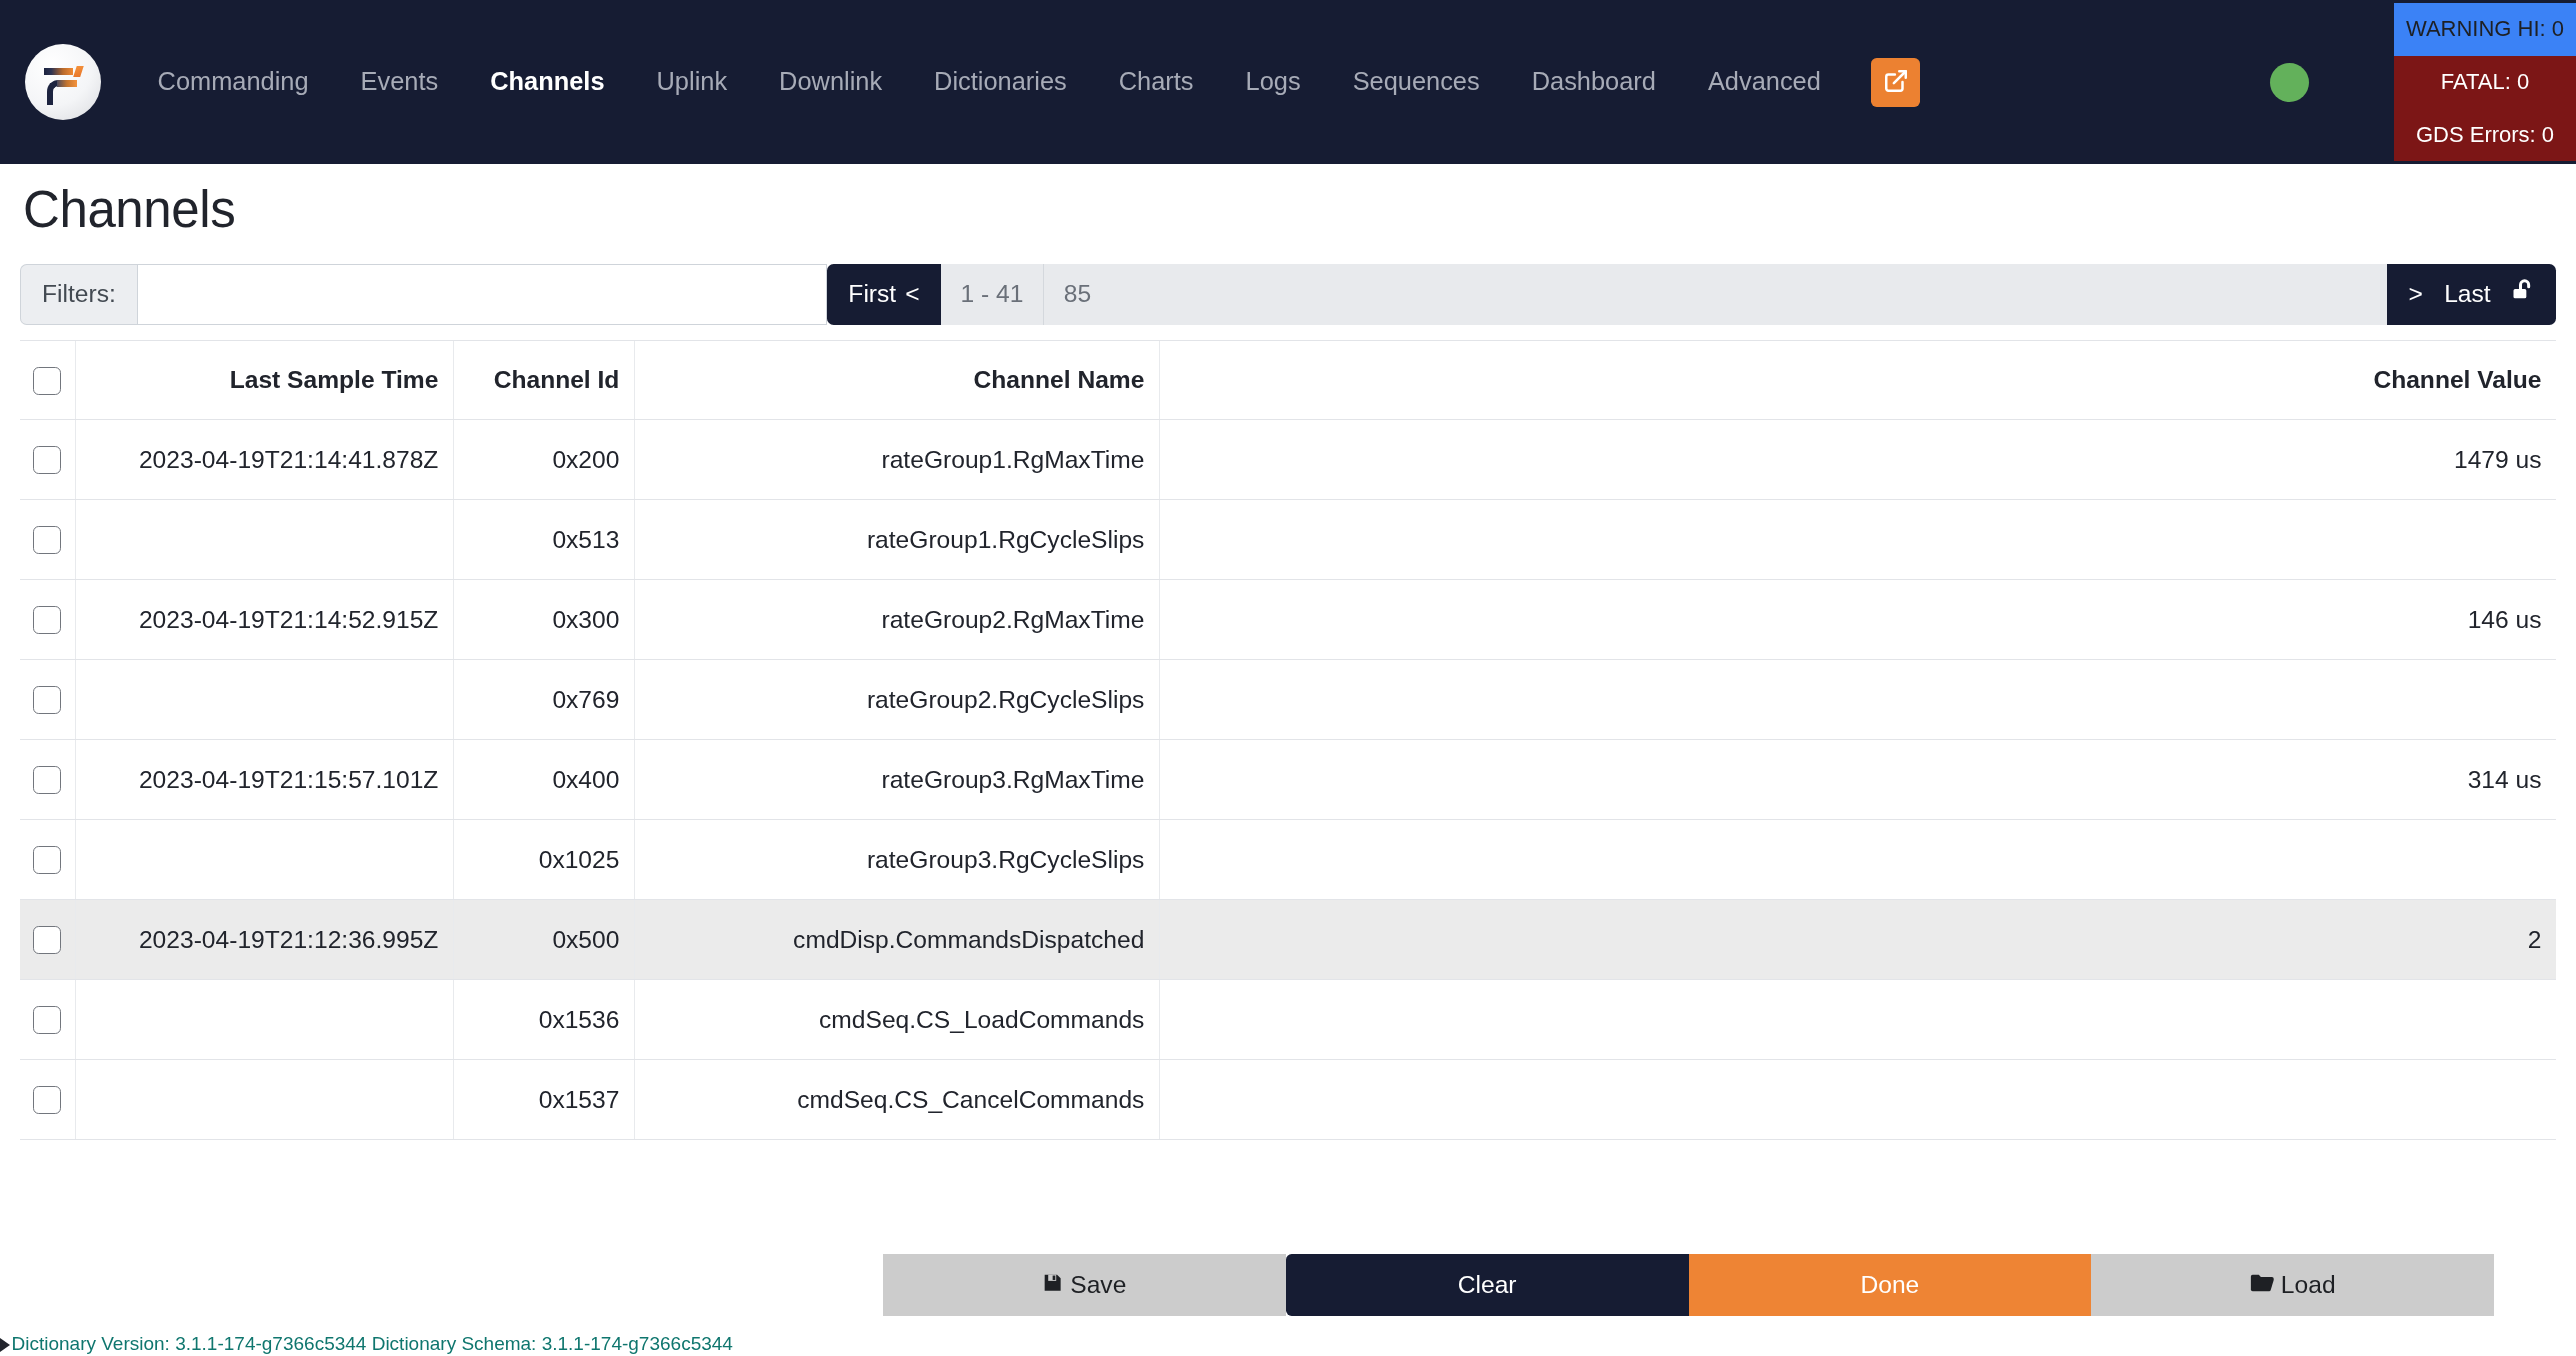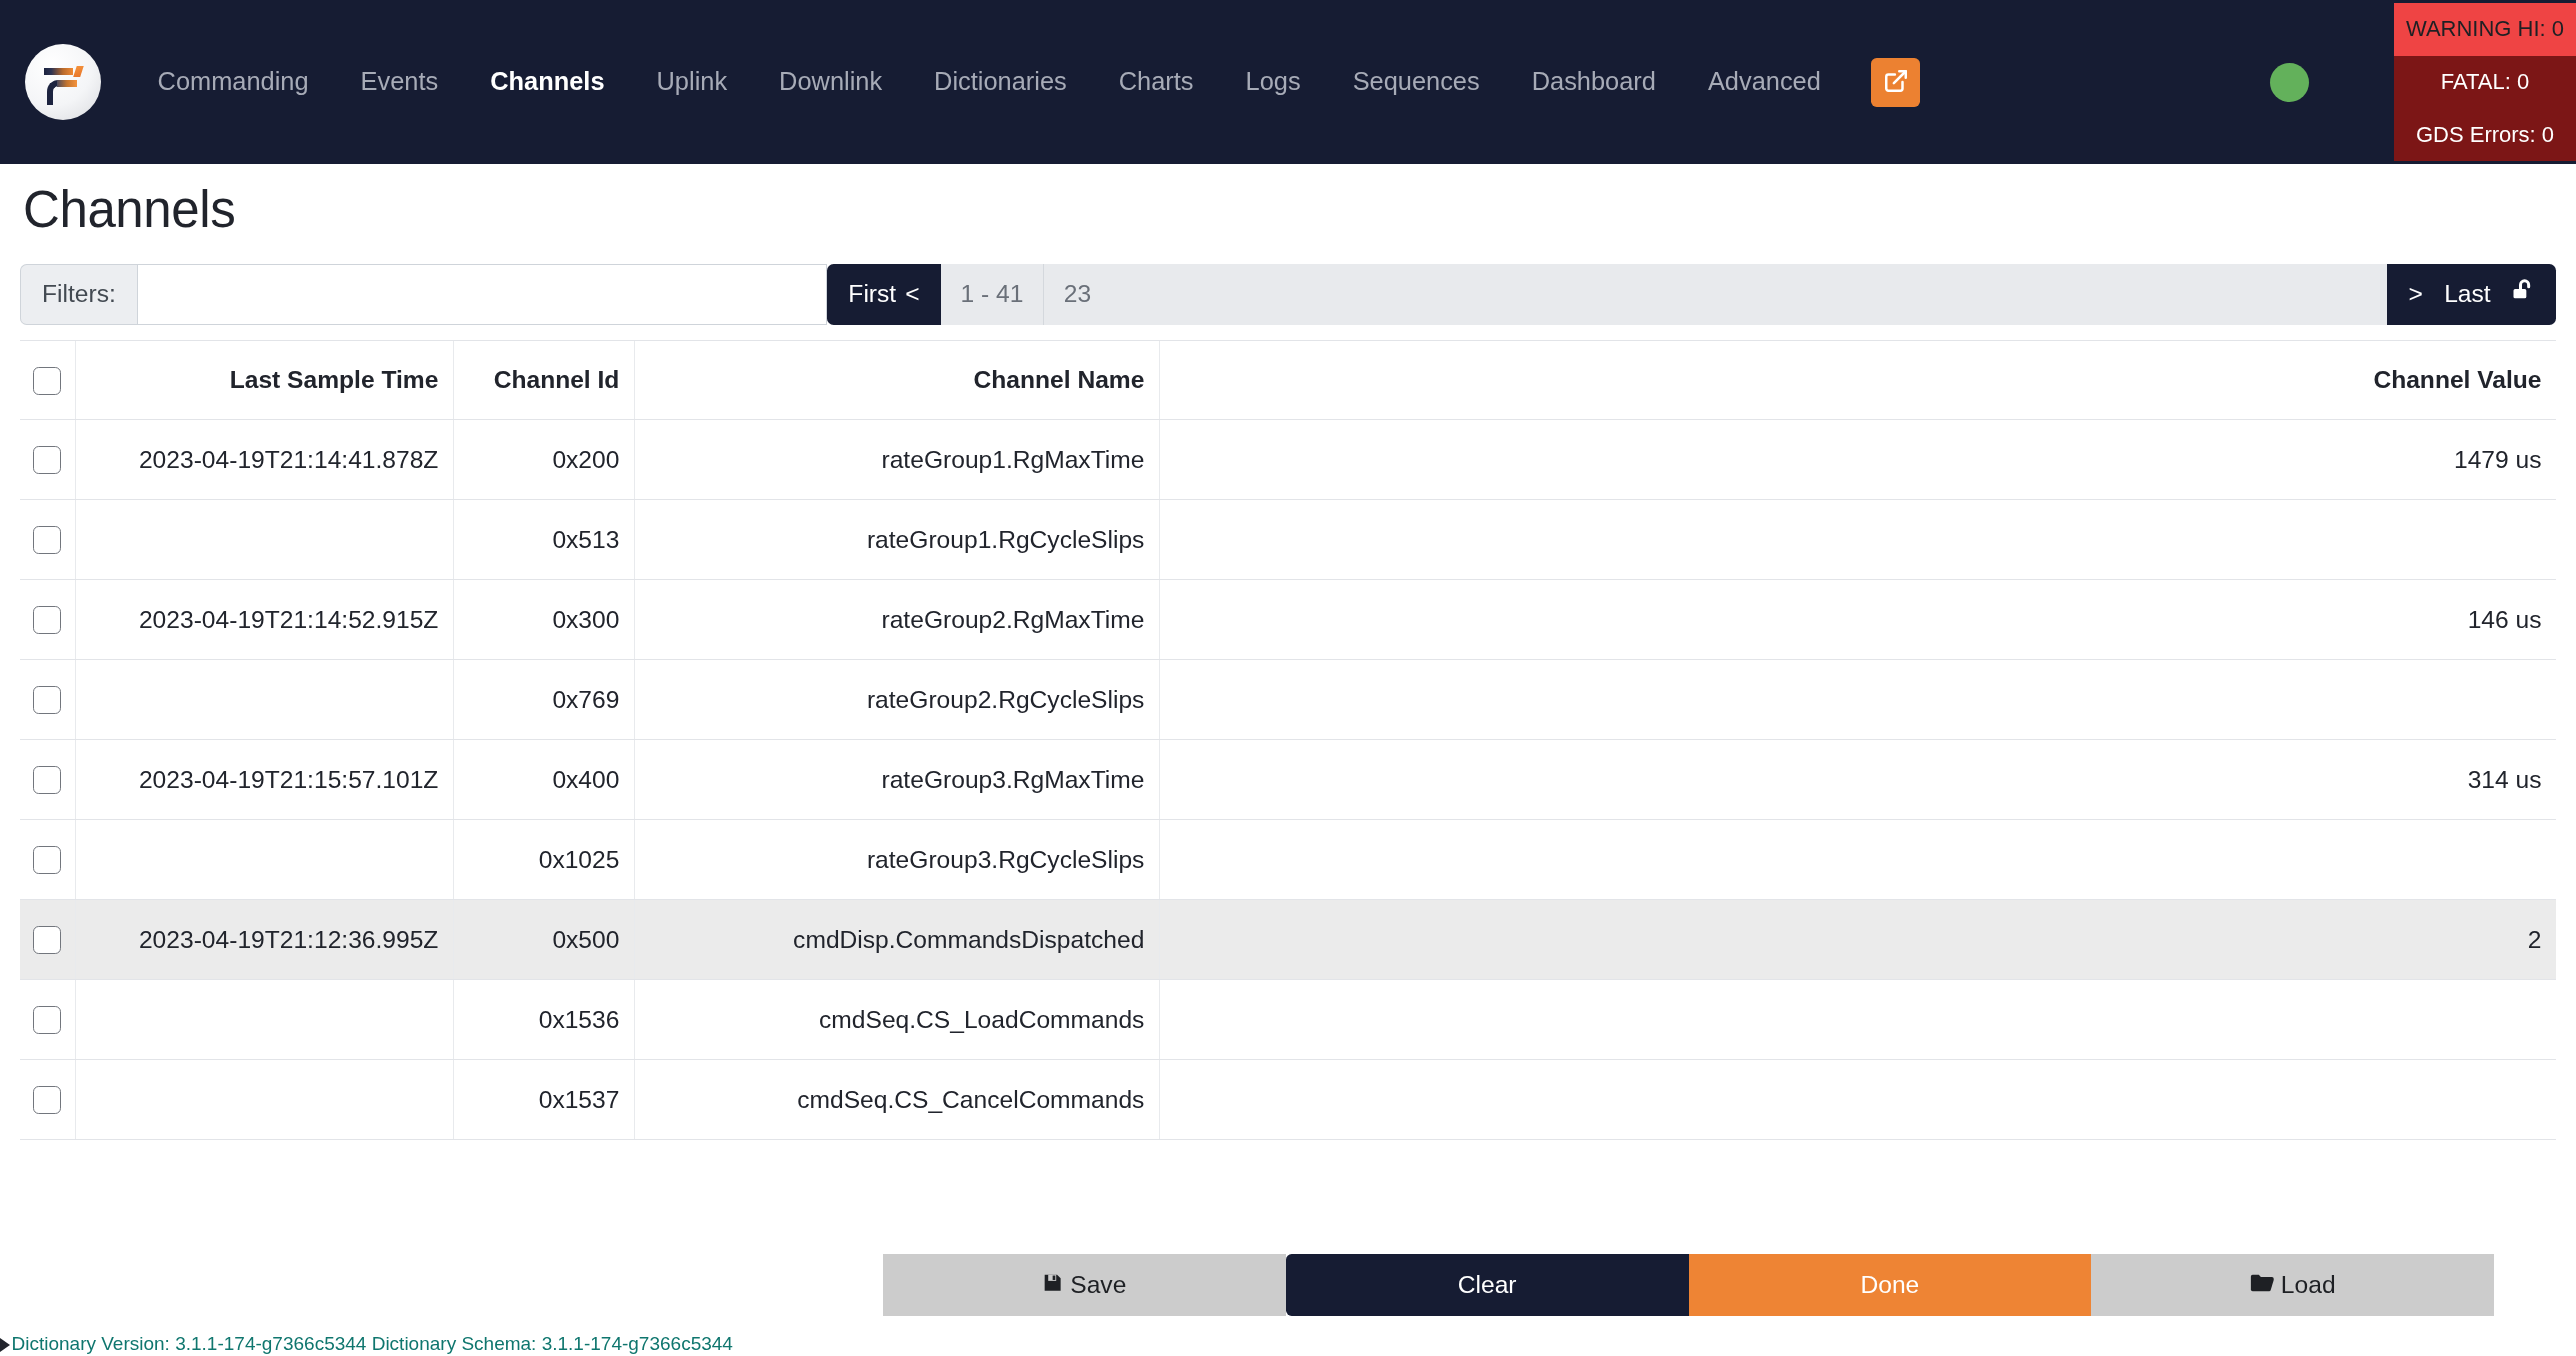--- a/index.html
+++ b/index.html
@@ -105,21 +105,21 @@
     margin-right: 0;
   }
   .badge {
     flex: 1;
     display: flex;
     align-items: center;
     justify-content: center;
     font-size: 22px;
     white-space: nowrap;
   }
-  .badge-warning { background: #ef4444; color: #1e2024; }
+  .badge-warning { background: #3b82f6; color: #1e2024; }
   .badge-fatal   { background: #7c1616; color: #ffffff; }
   .badge-gds     { background: #7c1616; color: #ffffff; }
 
   
   .page-title {
     font-size: 51px;
     font-weight: normal;
     color: #21242c;
     padding: 16.4px 0 11.5px 23px;
     letter-spacing: -0.4px;
@@ -313,21 +313,21 @@
 
 <div class="filter-bar">
   <div class="filters-label">Filters:</div>
   <input class="filters-input" type="text" value="" placeholder="" style="">
 
   <button class="pg-btn-dark pg-first">
     <span>First</span>
     <span>&lt;</span>
   </button>
   <div class="pg-range">1 - 41</div>
-  <div class="pg-total">23</div>
+  <div class="pg-total">85</div>
   <button class="pg-btn-dark pg-last">
     <span>&gt;</span>
     <span>Last</span>
   </button>
   <button class="pg-lock">
     <span>
       <svg width="28" height="31" viewBox="0 0 24 26" fill="none">
         <path d="M9 10V6.5a3.5 3.5 0 0 1 7 0V8" stroke="#ffffff" stroke-width="2.6" stroke-linecap="round" fill="none"></path>
         <rect x="3" y="10" width="11" height="8" rx="1.4" fill="#ffffff"></rect>
       </svg>

